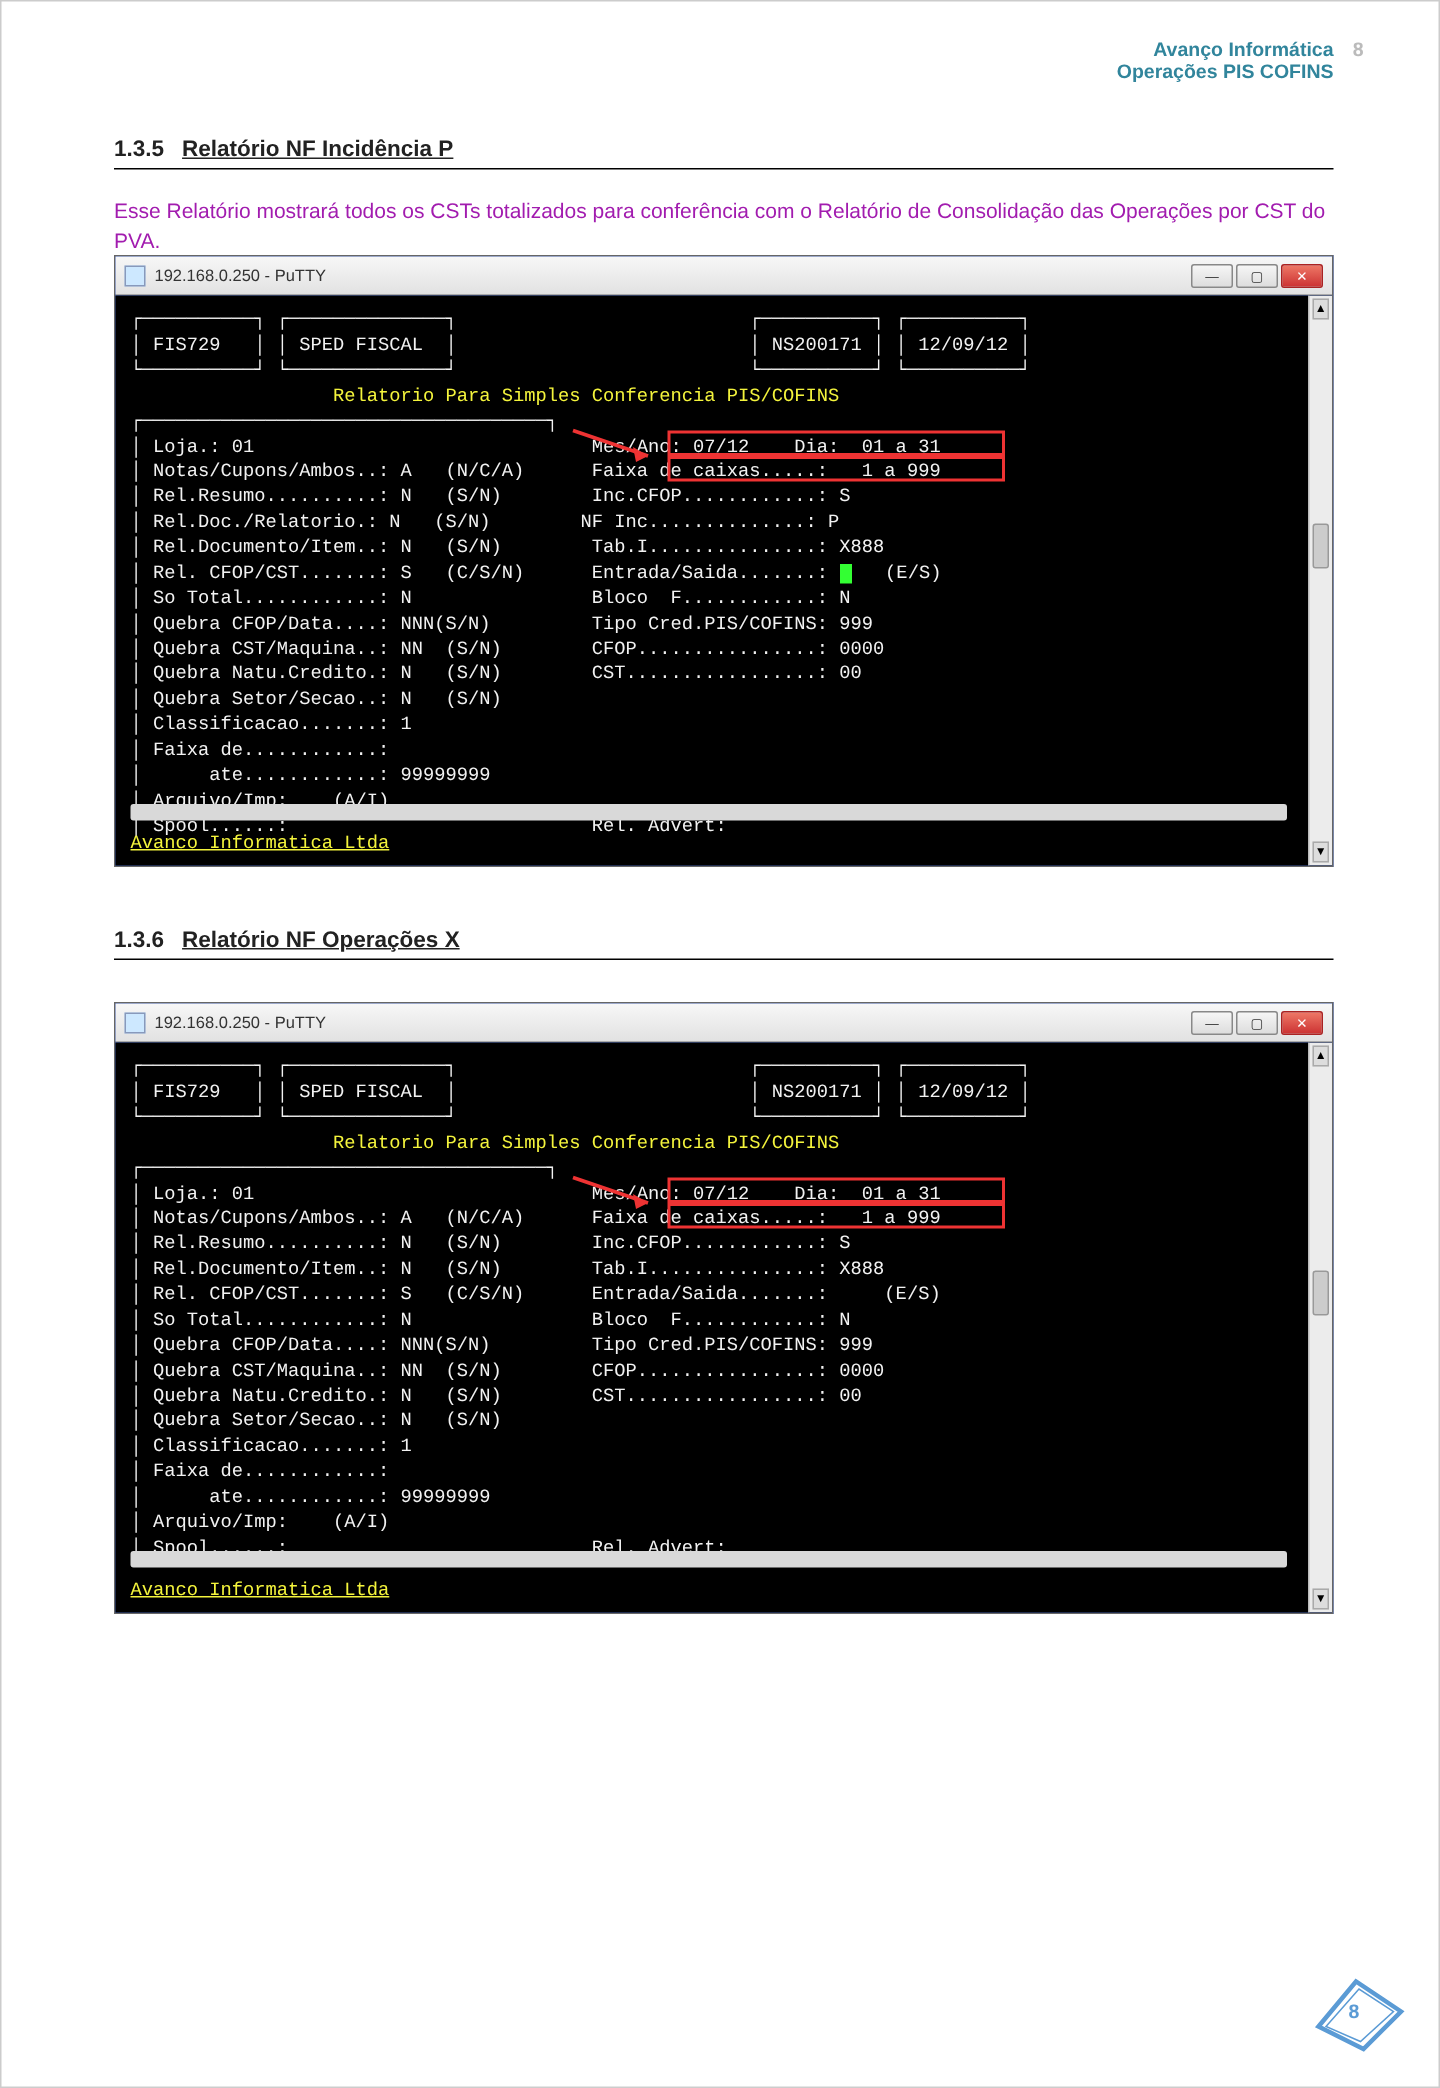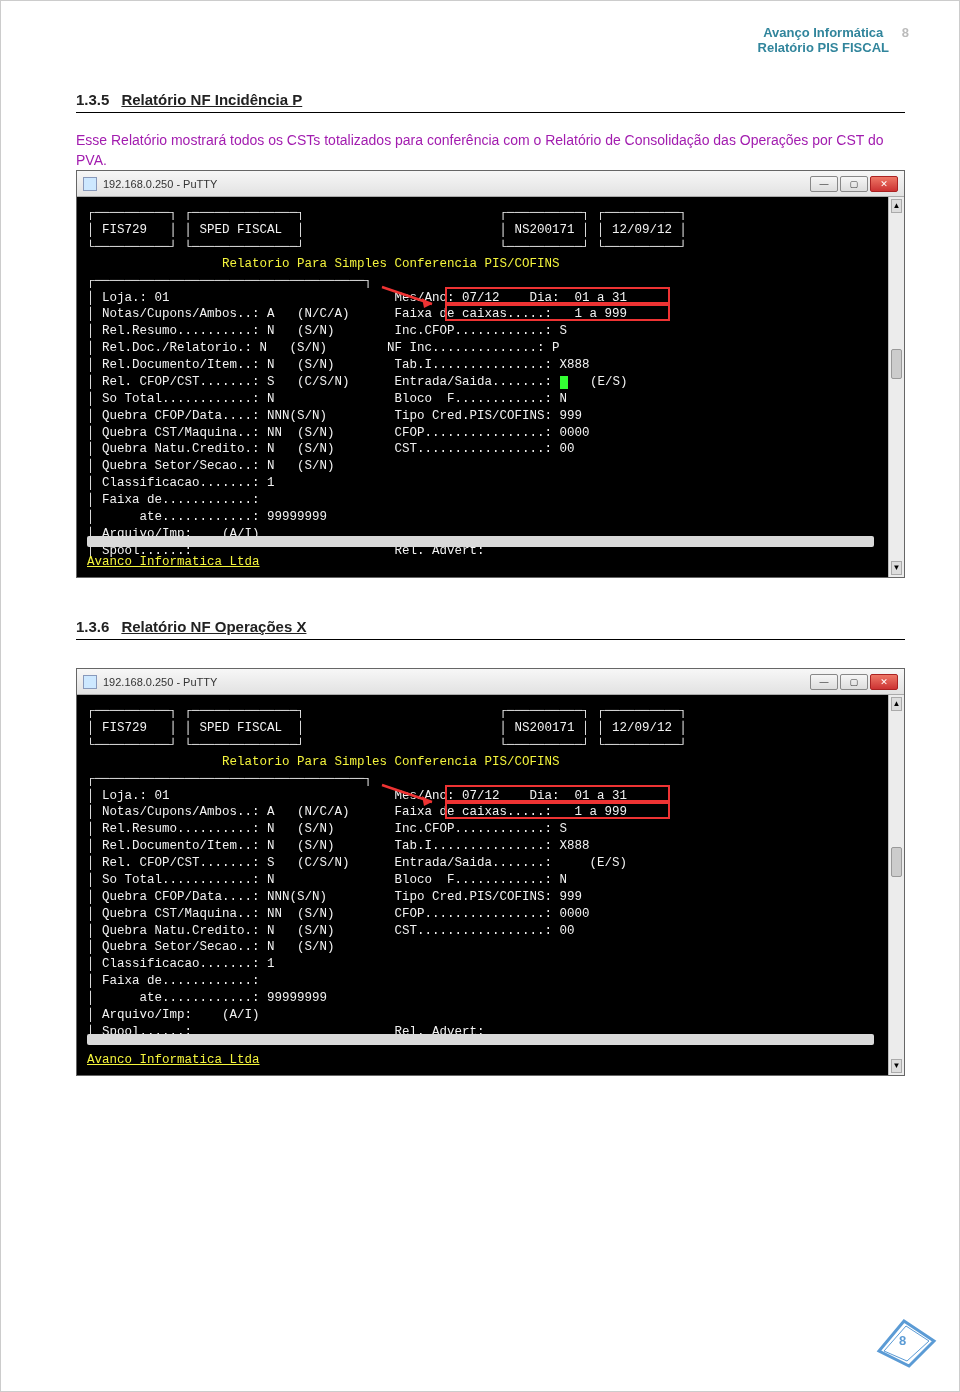--- a/index.html
+++ b/index.html
@@ -8,33 +8,33 @@
     font-family: Arial, sans-serif;
     width: 960px;
     height: 1392px;
     position: relative;
     border: 1px solid #ccc;
   }
   .page-header {
     position: absolute;
     top: 24px;
     right: 70px;
-    text-align: center;
+    text-align: right;
     font-size: 13px;
     font-weight: bold;
     color: #31859c;
   }
   .page-header .num {
     color: #bbb;
     position: absolute;
     right: -20px;
     top: 0;
   }
   .content {
-    padding: 90px 54px 0 75px;
+    padding: 90px 70px 0 75px;
   }
   .section-title {
     font-size: 15px;
     font-weight: bold;
     color: #222;
     margin-bottom: 4px;
   }
   .section-title .num { margin-right: 12px; }
   .section-title .txt { text-decoration: underline; }
   .section-underline {
@@ -158,21 +158,21 @@
     color: #5b9bd5;
     font-weight: bold;
   }
   .section2 { margin-top: 30px; }
 </style>
 </head>
 <body>
 
 <div class="page-header">
   <div>Avanço Informática</div>
-  <div>Relatório PIS FISCAL</div>
+  <div>Operações PIS COFINS</div>
   <div class="num">8</div>
 </div>
 
 <div class="content">
 
   <div class="section-title">
     <span class="num">1.3.5</span><span class="txt">Relatório NF Incidência P</span>
   </div>
   <div class="section-underline"></div>
   <p class="para">Esse Relatório mostrará todos os CSTs totalizados para conferência com o Relatório de Consolidação das Operações por CST do PVA.</p>

